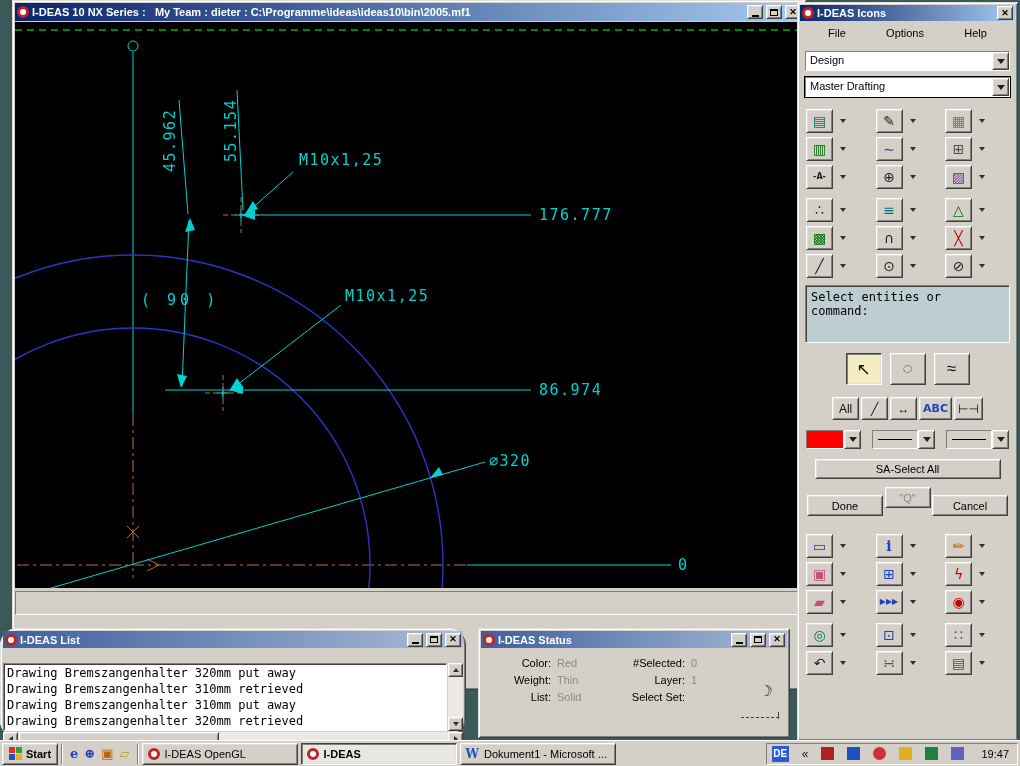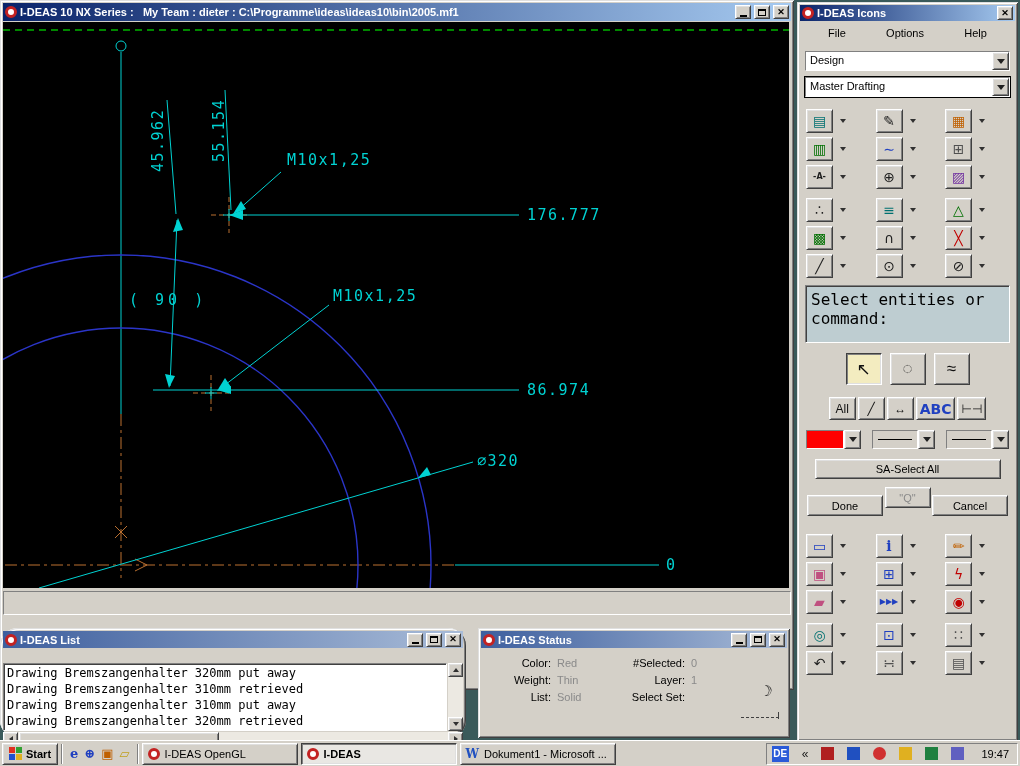--- a/index.html
+++ b/index.html
@@ -26,21 +26,21 @@
     border:1px solid; border-color:#ffffff #404040 #404040 #ffffff;
     box-shadow: inset 1px 1px 0 #dfdfdf, inset -1px -1px 0 #808080;
     display:flex; align-items:center; justify-content:center; padding:0;
     font-size:9px; font-weight:bold; color:#000; line-height:1;
   }
   .g-min { width:7px; height:2px; background:#000; margin-top:7px; }
   .g-max { width:8px; height:7px; border:1px solid #000; border-top:2px solid #000; }
   .x-glyph { font-size:9px; font-weight:bold; }
 
   
-  #main-window { left:0; top:0; width:794px; height:690px; }
+  #main-window { left:12px; top:0; width:794px; height:690px; }
   #viewport { width:786px; height:566px; background:#000; margin-top:1px; position:relative; }
   #viewport svg { display:block; }
   svg text { fill:#00d2d2; font-family:"DejaVu Sans Mono", monospace; font-size:15px; letter-spacing:1.5px; }
   svg text.wide { letter-spacing:4px; }
   #main-prompt-strip { height:24px; margin-top:3px; background:#d4d0c8;
     border:1px solid; border-color:#808080 #ffffff #ffffff #808080; }
 
   
   #icons-panel { left:797px; top:2px; width:221px; height:739px; }
   #icons-panel .titlebar { height:16px; }
@@ -65,34 +65,34 @@
     border-color:#fff #404040 #404040 #fff; box-shadow: inset 1px 1px 0 #dfdfdf, inset -1px -1px 0 #808080;
     display:flex; align-items:center; justify-content:center; padding:0; }
   .ig { font-size:14px; line-height:1; font-family:"DejaVu Sans", sans-serif; }
   .ig.small { font-size:8px; font-weight:bold; letter-spacing:0; }
   .darr { margin-left:7px; }
   .c-teal{color:#007070}.c-dark{color:#202020}.c-orange{color:#c06000}.c-green{color:#007000}
   .c-blue{color:#2040c0}.c-red{color:#c00000}.c-violet{color:#7030a0}.c-pink{color:#c05080}.c-gray{color:#505050}
 
   #prompt-box { margin:7px 5px 0 5px; height:58px; background:#becdd1; padding:4px 5px;
     border:1px solid; border-color:#808080 #fff #fff #808080; box-shadow: inset 1px 1px 0 #404040;
-    font-family:"DejaVu Sans Mono", monospace; font-size:16px; color:#000; }
+    font-family:"DejaVu Sans Mono", monospace; font-size:12px; color:#000; }
 
   .tool-row { display:flex; justify-content:center; gap:8px; margin-top:10px; }
   .toolbtn { width:36px; height:32px; background:#d4d0c8; border:1px solid;
     border-color:#fff #404040 #404040 #fff; box-shadow: inset 1px 1px 0 #dfdfdf, inset -1px -1px 0 #808080;
     display:flex; align-items:center; justify-content:center; font-size:17px; color:#101010; padding:0; }
   .toolbtn.active { background:#f3ecc0; border-color:#404040 #fff #fff #404040;
     box-shadow: inset 1px 1px 0 #808080, inset -1px -1px 0 #dfdfdf; }
 
   .mini-row { display:flex; justify-content:center; gap:2px; margin-top:12px; }
   .minibtn { height:23px; min-width:27px; background:#d4d0c8; border:1px solid;
     border-color:#fff #404040 #404040 #fff; box-shadow: inset 1px 1px 0 #dfdfdf, inset -1px -1px 0 #808080;
     display:flex; align-items:center; justify-content:center; font-size:12px; padding:0 3px; color:#101010; }
-  .minibtn .ig.small { font-size:14px; color:#2040c0; }
+  .minibtn .ig.small { font-size:11px; color:#2040c0; }
 
   .style-row { display:flex; justify-content:space-between; margin:10px 6px 0 6px; }
   .swatch-combo { display:flex; height:19px; }
   .swatch { width:38px; background:#ff0000; border:1px solid; border-color:#808080 #fff #fff #808080; }
   .line-sample-box { width:46px; background:#d4d0c8; border:1px solid; border-color:#808080 #fff #fff #808080;
     display:flex; align-items:center; justify-content:center; }
   .hline { width:34px; border-top:1px solid #000; }
 
   .wide-btn { display:block; margin:10px auto 0 auto; width:186px; height:20px; background:#d4d0c8;
     border:1px solid; border-color:#fff #404040 #404040 #fff;

